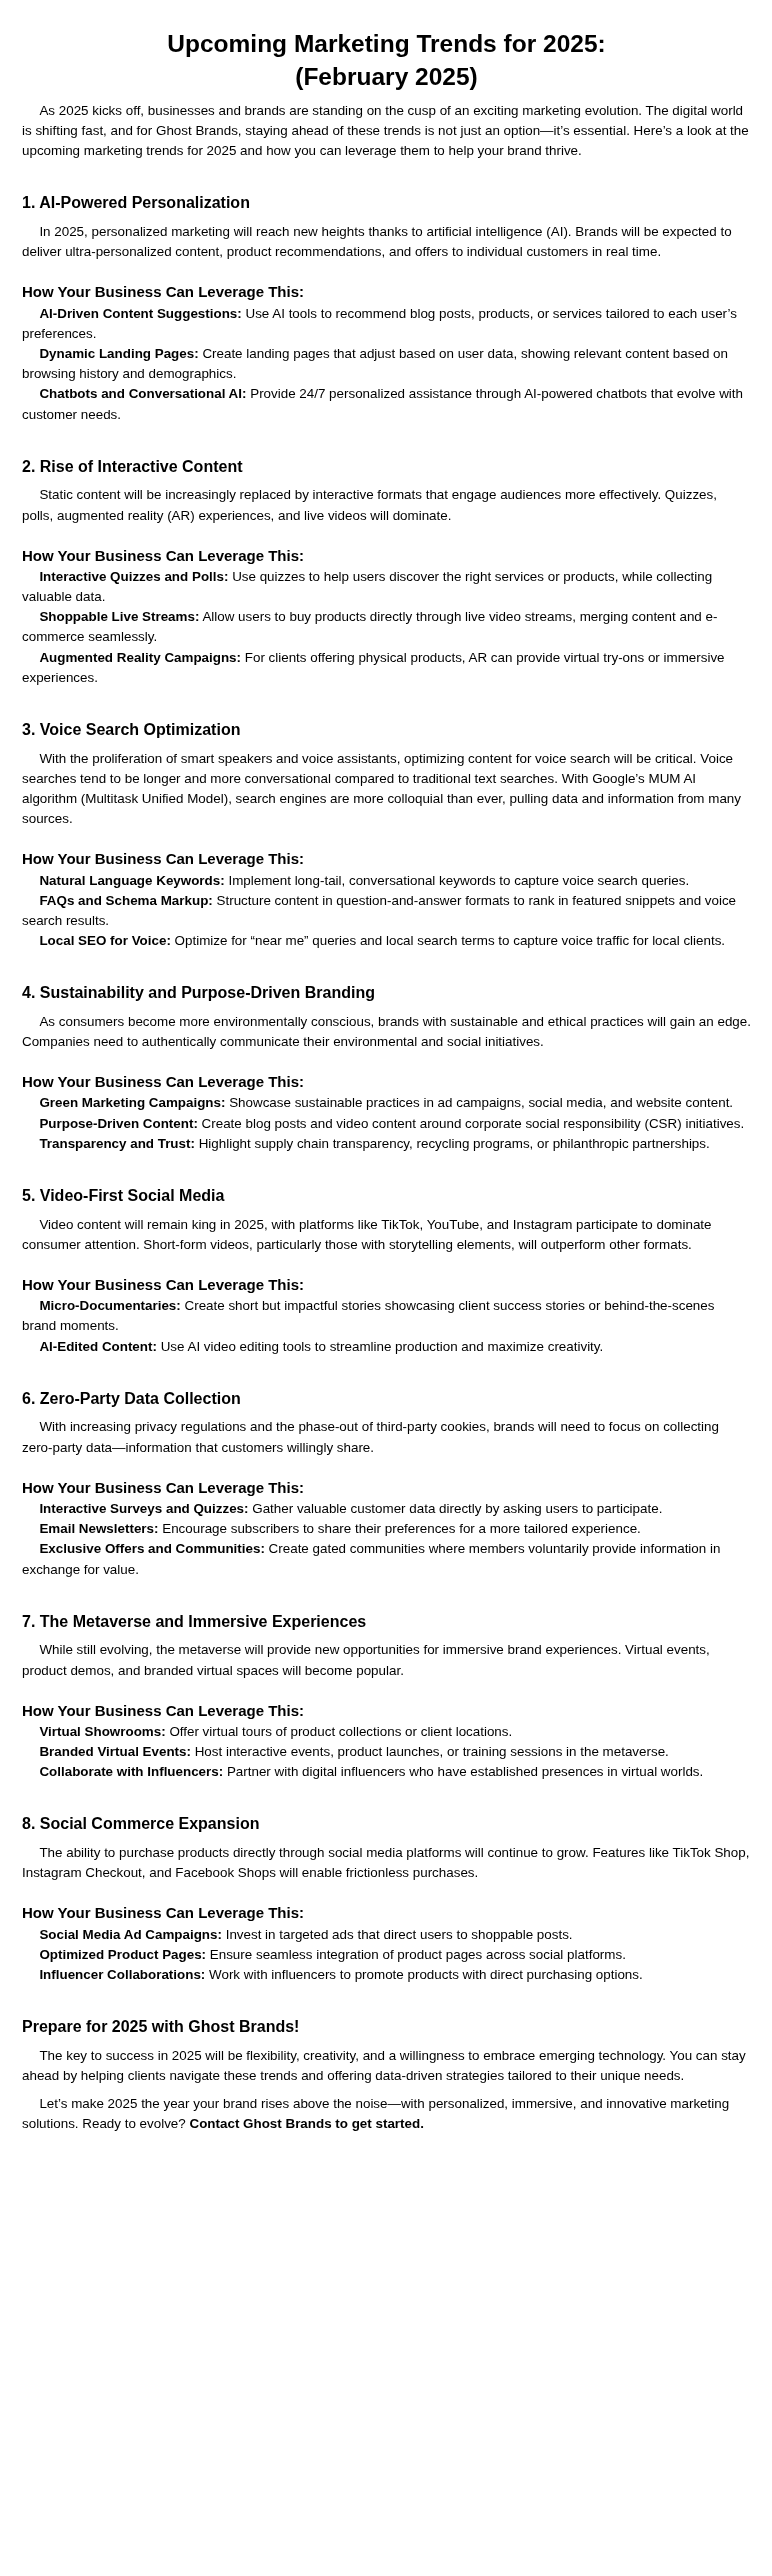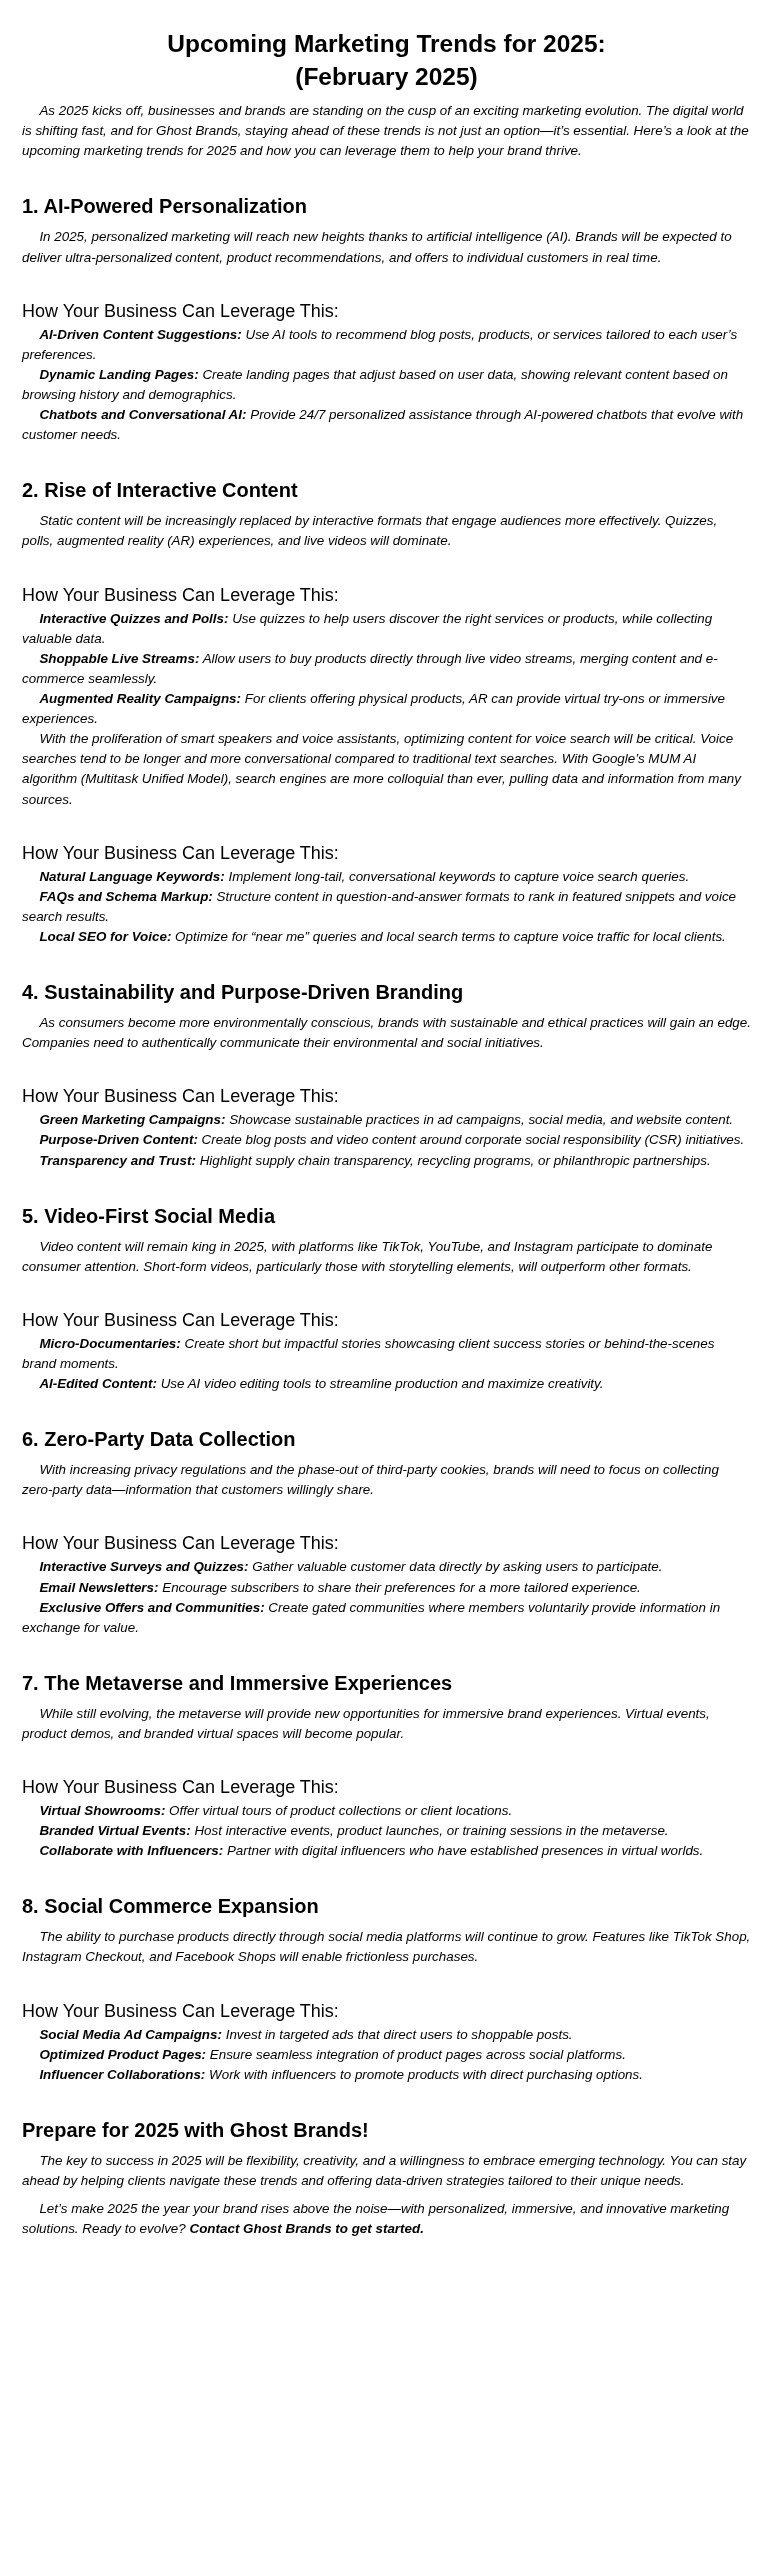--- a/index.html
+++ b/index.html
@@ -22,32 +22,32 @@
     font-weight: 700;
     text-align: center;
     margin: 0 0 8px 0;
   }
   h1.title .title-line { display: block; text-align: center; }
   p.body {
     font-size: 13.4px;
     line-height: 1.5;
     margin: 0;
   }
-  p.indent { text-indent: 17.4px; font-style: italic; }
+  p.indent { text-indent: 17.4px; }
   h2.section-heading {
-    font-size: 20px;
+    font-size: 16px;
     line-height: 1.3;
     font-weight: 700;
     margin: 32px 0 8px 0;
   }
   p.leverage {
-    font-size: 18px;
+    font-size: 15px;
     line-height: 1.5;
-    font-weight: 400;
-    margin: 30px 0 0 0;
+    font-weight: 700;
+    margin: 19px 0 0 0;
   }
   p.item { margin: 0; }
   p.item strong { font-weight: 700; }
   .closing p + p { margin-top: 8px; }
   .cta { font-weight: 700; cursor: pointer; }
 </style>
 </head>
 <body>
 
 <div class="page">
@@ -76,20 +76,21 @@
     <p class="body indent">Static content will be increasingly replaced by interactive formats that engage audiences more effectively. Quizzes, polls, augmented reality (AR) experiences, and live videos will dominate.</p>
     <p class="leverage">How Your Business Can Leverage This:</p>
     <div class="items">
           <p class="body indent item"><strong>Interactive Quizzes and Polls:</strong> <span>Use quizzes to help users discover the right services or products, while collecting valuable data.</span></p>
           <p class="body indent item"><strong>Shoppable Live Streams:</strong> <span>Allow users to buy products directly through live video streams, merging content and e-commerce seamlessly.</span></p>
           <p class="body indent item"><strong>Augmented Reality Campaigns:</strong> <span>For clients offering physical products, AR can provide virtual try-ons or immersive experiences.</span></p>
         </div>
   </section>
 
   <section class="trend">
+    <h2 class="section-heading">3. Voice Search Optimization</h2>
     <p class="body indent">With the proliferation of smart speakers and voice assistants, optimizing content for voice search will be critical. Voice searches tend to be longer and more conversational compared to traditional text searches. With Google’s MUM AI algorithm (Multitask Unified Model), search engines are more colloquial than ever, pulling data and information from many sources.</p>
     <p class="leverage">How Your Business Can Leverage This:</p>
     <div class="items">
           <p class="body indent item"><strong>Natural Language Keywords:</strong> <span>Implement long-tail, conversational keywords to capture voice search queries.</span></p>
           <p class="body indent item"><strong>FAQs and Schema Markup:</strong> <span>Structure content in question-and-answer formats to rank in featured snippets and voice search results.</span></p>
           <p class="body indent item"><strong>Local SEO for Voice:</strong> <span>Optimize for “near me” queries and local search terms to capture voice traffic for local clients.</span></p>
         </div>
   </section>
 
   <section class="trend">

